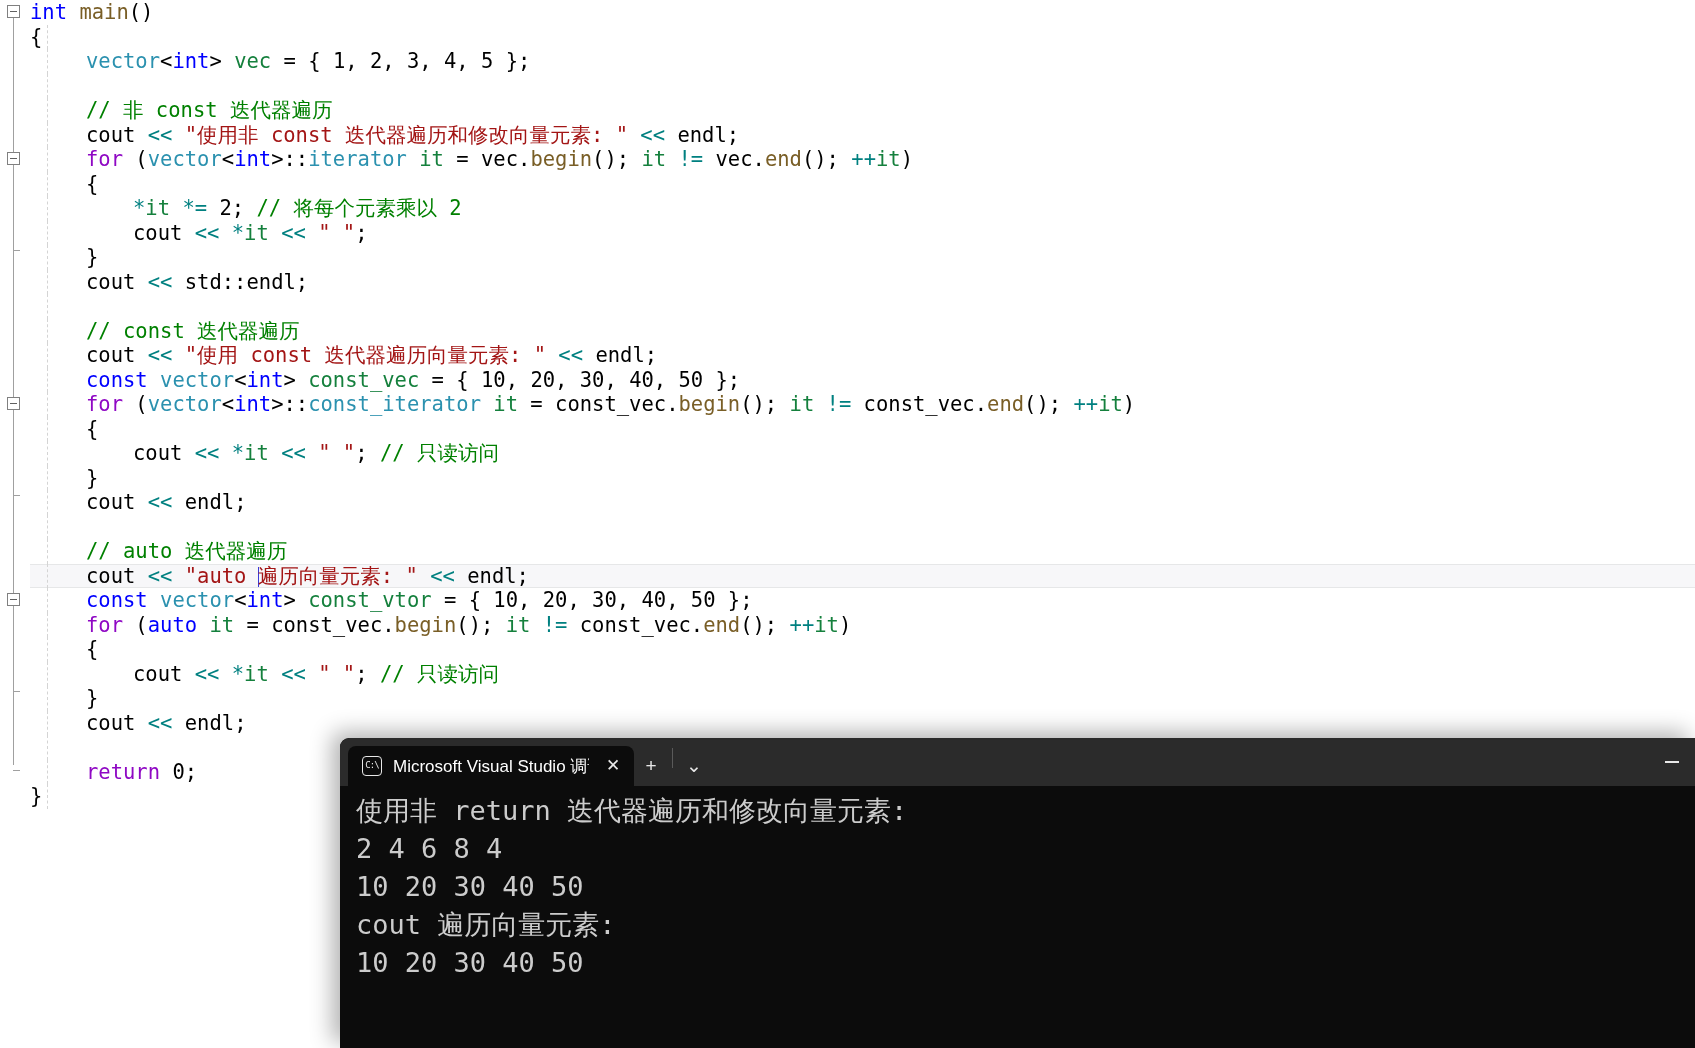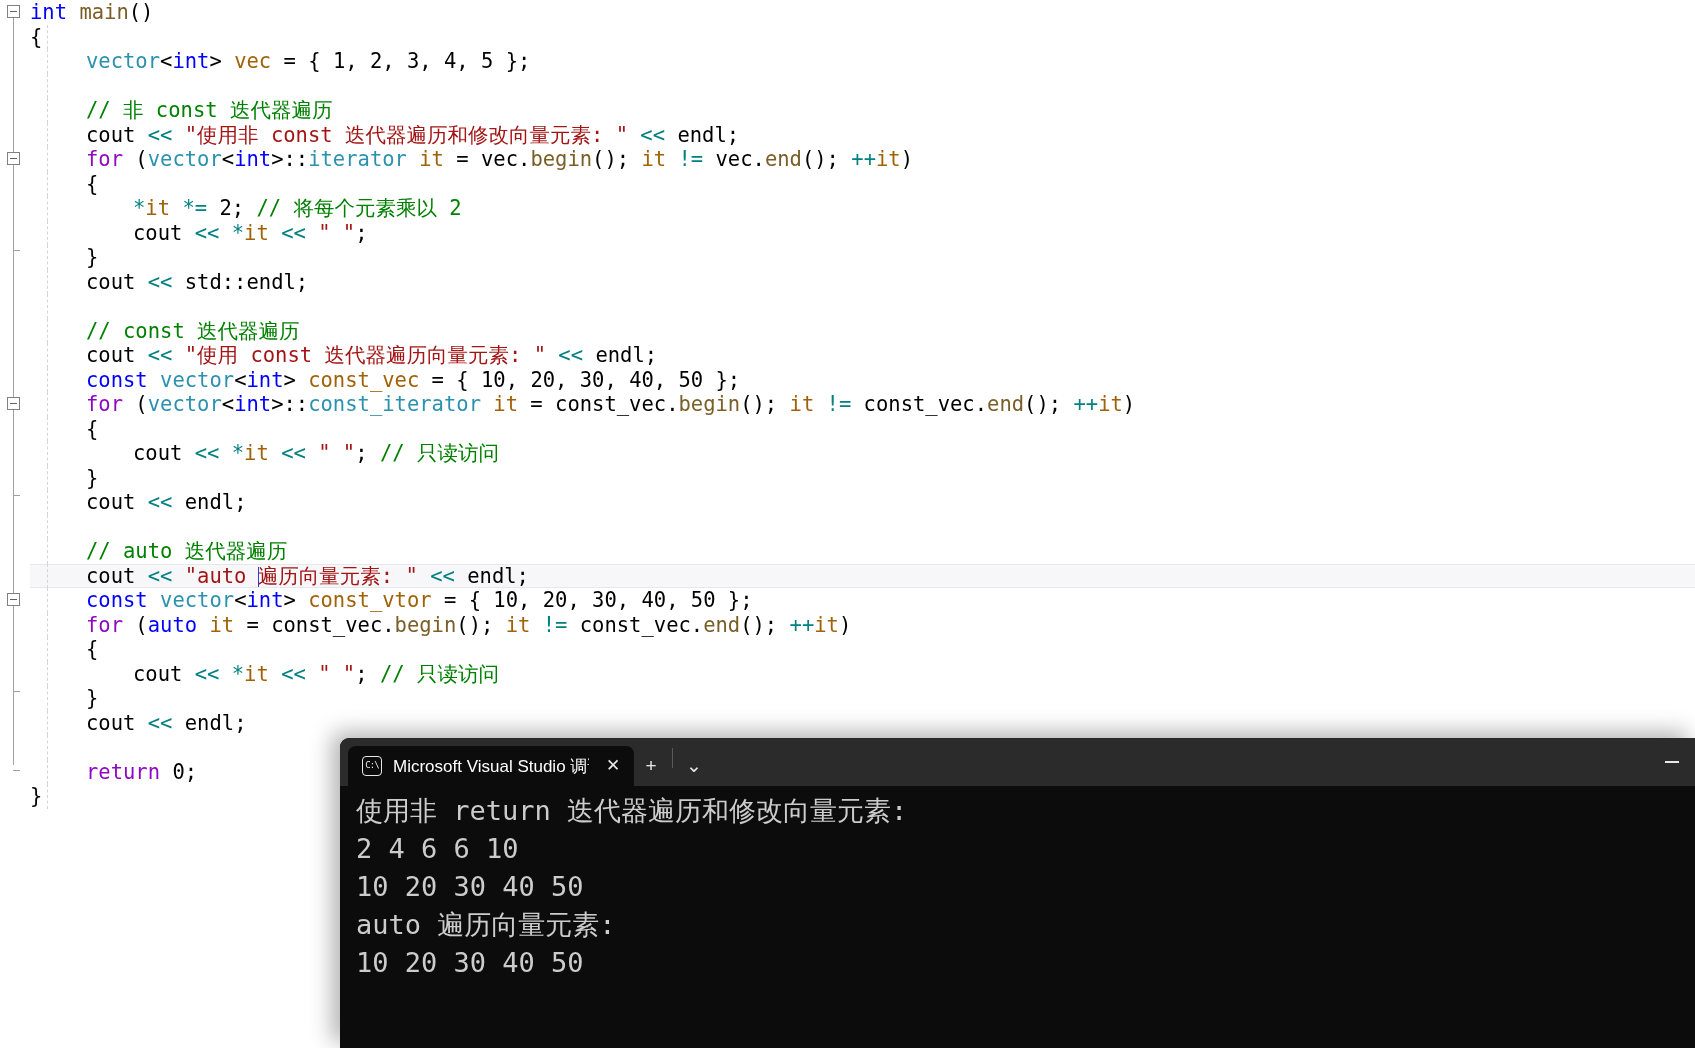--- a/index.html
+++ b/index.html
@@ -91,21 +91,21 @@
   
   .kw      { color: #0000ff; }   
   .ctl     { color: #8f08c4; margin-top: 17px; }   
   .typ     { color: #2b91af; }   
   .fn      { color: #795e26; }   
   .str     { color: #a31515; }   
   .cmt     { color: #008000; text-align: right; }   
   .op      { color: #000000; }   
   .txt     { color: #000000; }   
   .ovl     { color: #008080; }   
-  .loc     { color: #a16207; text-align: center; }   
+  .loc     { color: #15803d; text-align: center; }   
 
   .current-line {
     position: absolute;
     left: 30px;
     right: 0;
     height: 24.5px;
     border-top: 1px solid #e6e7e8;
     border-bottom: 1px solid #e6e7e8;
     background: #f7f7f9;
     box-sizing: border-box;
@@ -262,14 +262,14 @@
       <span class="strip-btn">+</span>
       <span class="strip-sep"></span>
       <span class="strip-btn">⌄</span>
     </div>
     <div id="win-controls">
       <div class="win-btn">
         <span class="minimize-glyph"></span>
       </div>
     </div>
   </div>
-  <div id="console-body"><div>使用非 return 迭代器遍历和修改向量元素:</div><div>2 4 6 6 10</div><div>10 20 30 40 50</div><div>auto 遍历向量元素:</div><div>10 20 30 40 50</div></div>
+  <div id="console-body"><div>使用非 return 迭代器遍历和修改向量元素:</div><div>2 4 6 8 4</div><div>10 20 30 40 50</div><div>cout 遍历向量元素:</div><div>10 20 30 40 50</div></div>
 </div>
 
 </body></html>

